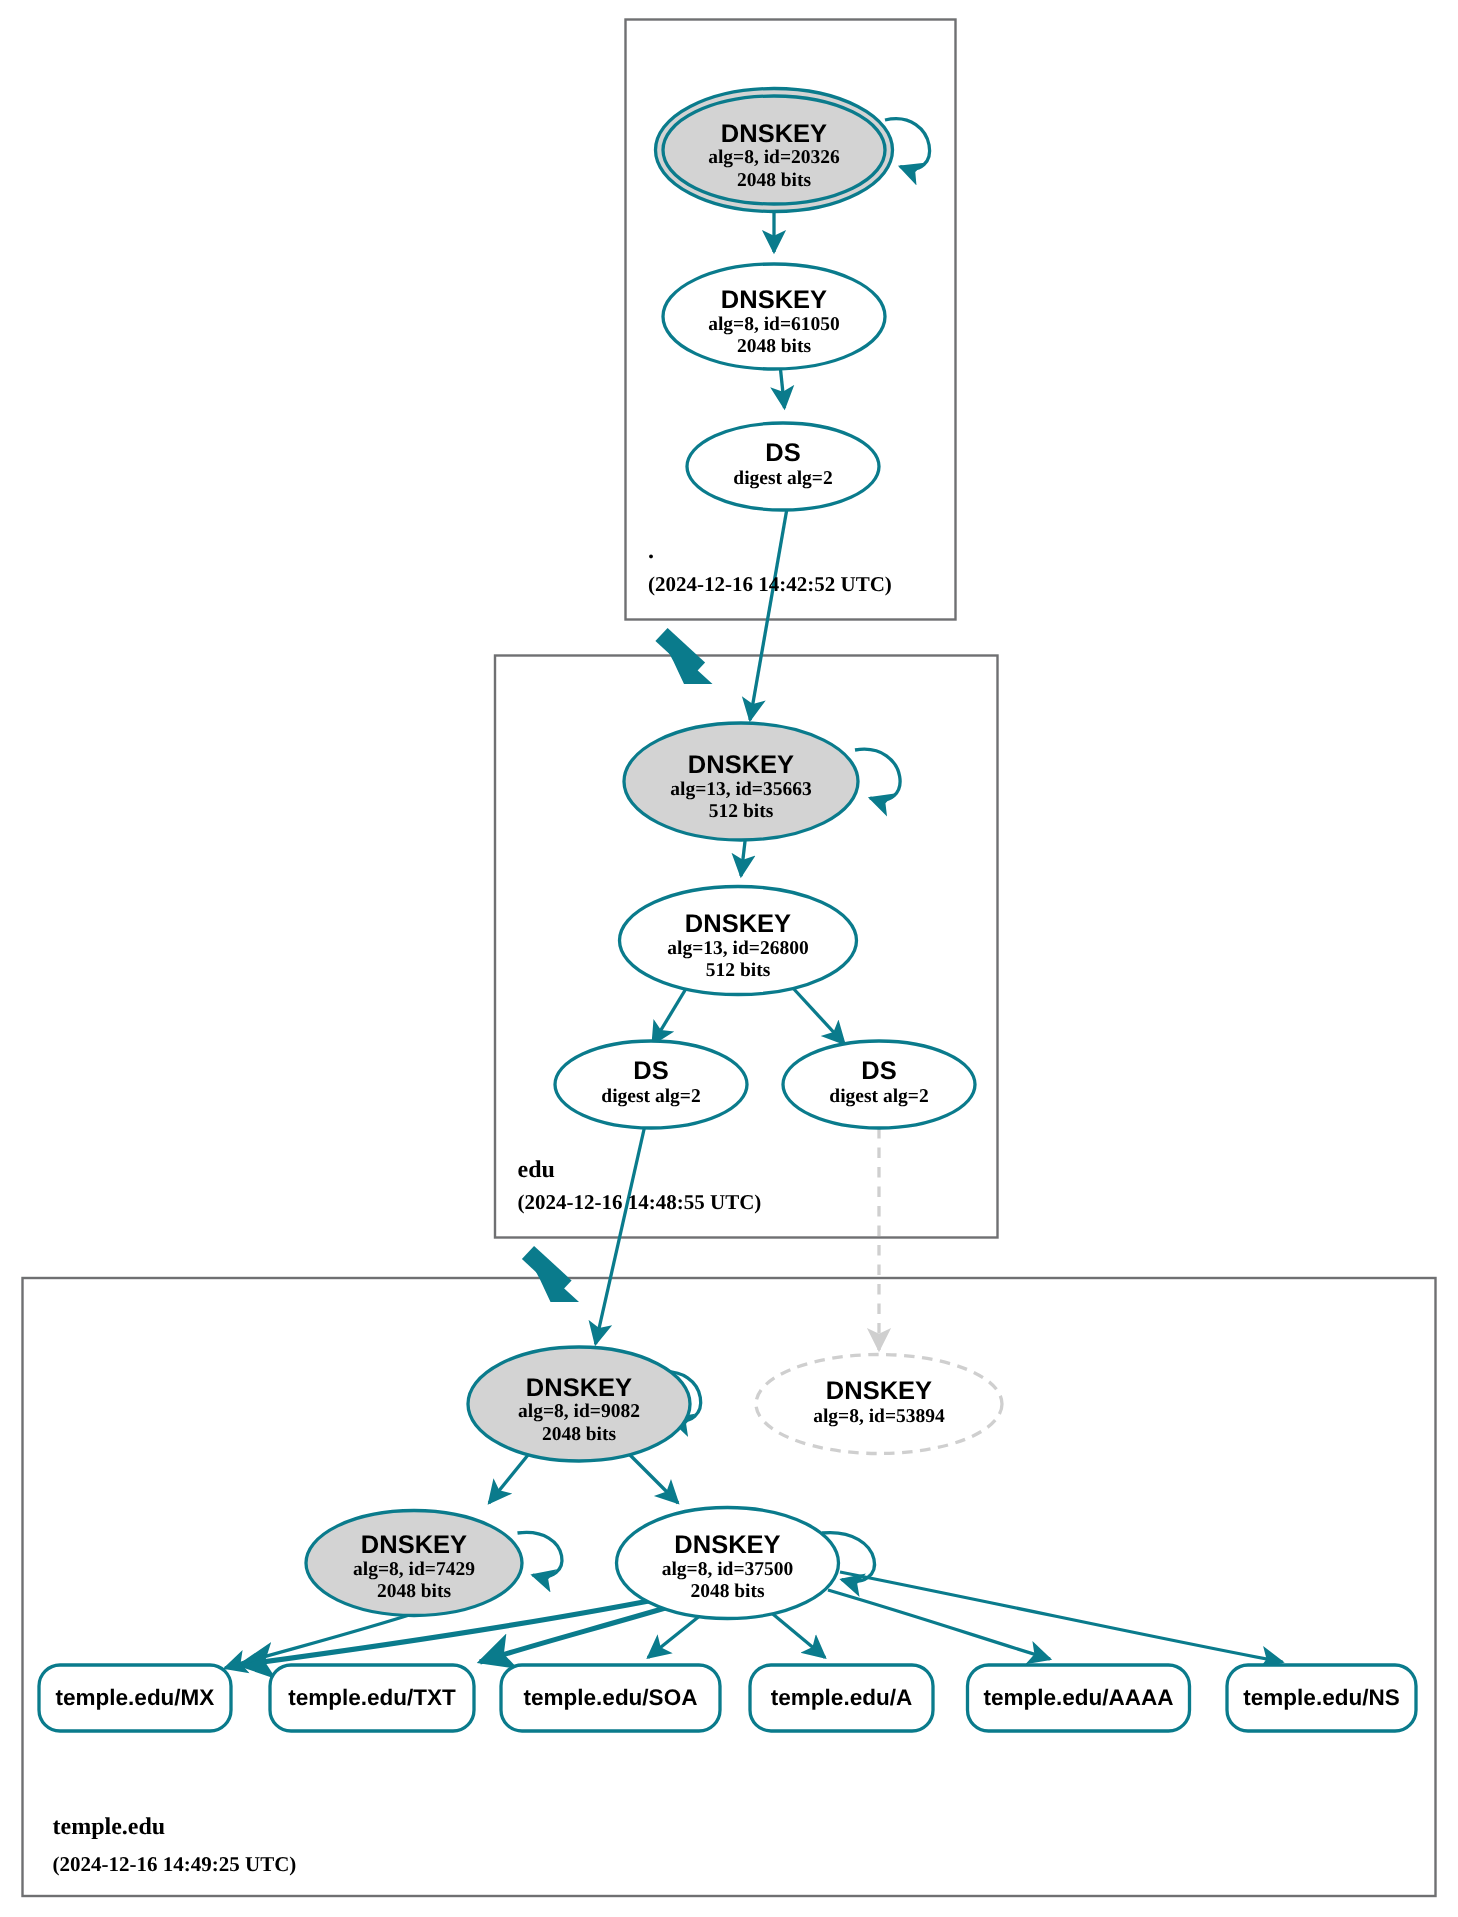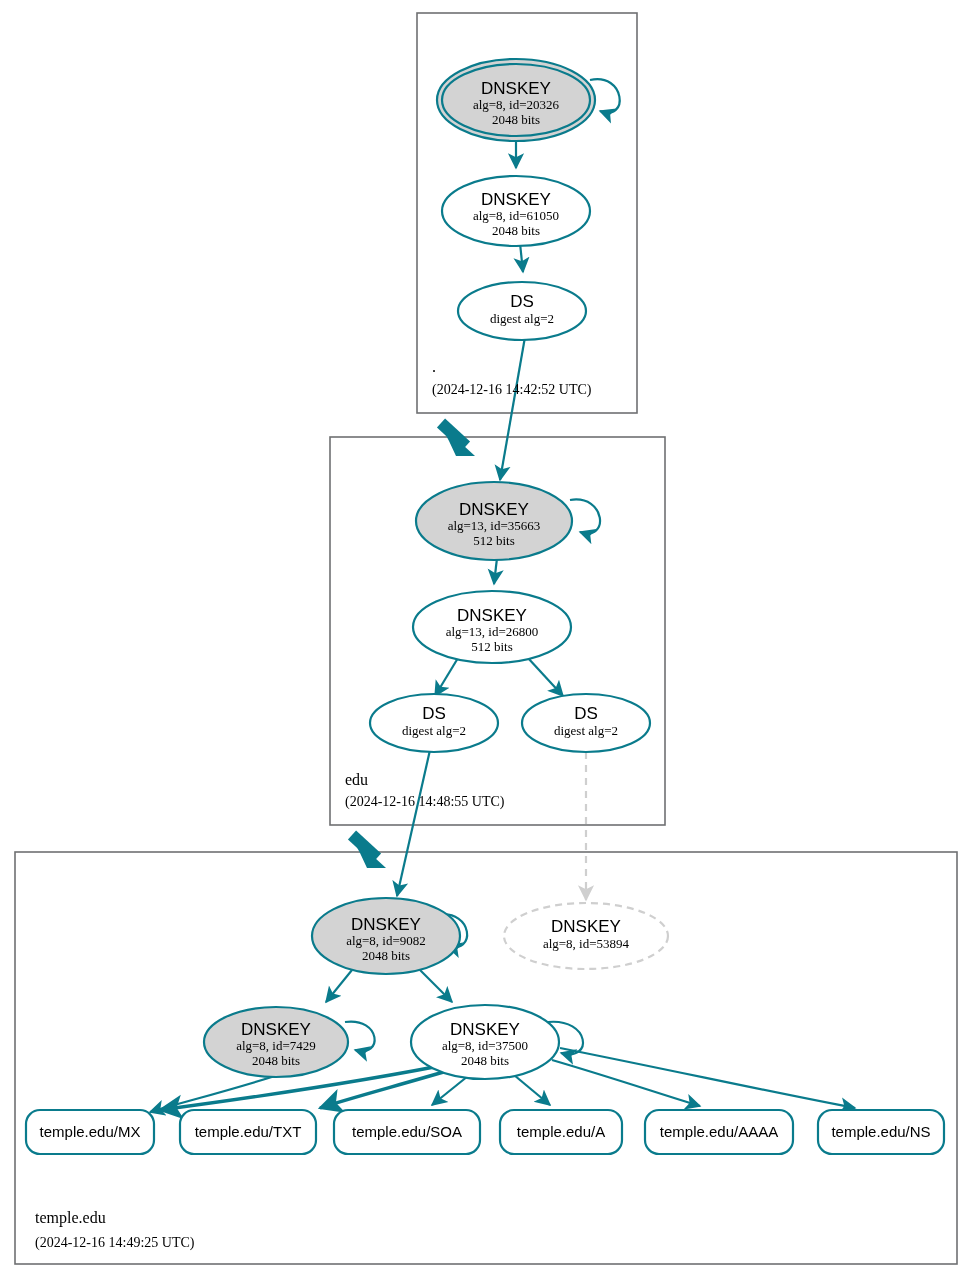--- a/index.html
+++ b/index.html
@@ -7,20 +7,21 @@
     padding: 0;
     background: #ffffff;
   }
   #stage {
     position: relative;
     width: 972px;
     height: 1278px;
     background: #ffffff;
     font-family: "Liberation Sans", sans-serif;
     overflow: hidden;
+    font-weight: bold;
   }
   svg#graph {
     position: absolute;
     top: 0;
     left: 0;
     width: 972px;
     height: 1278px;
   }
   text { dominant-baseline: middle; }
   .node-title {

